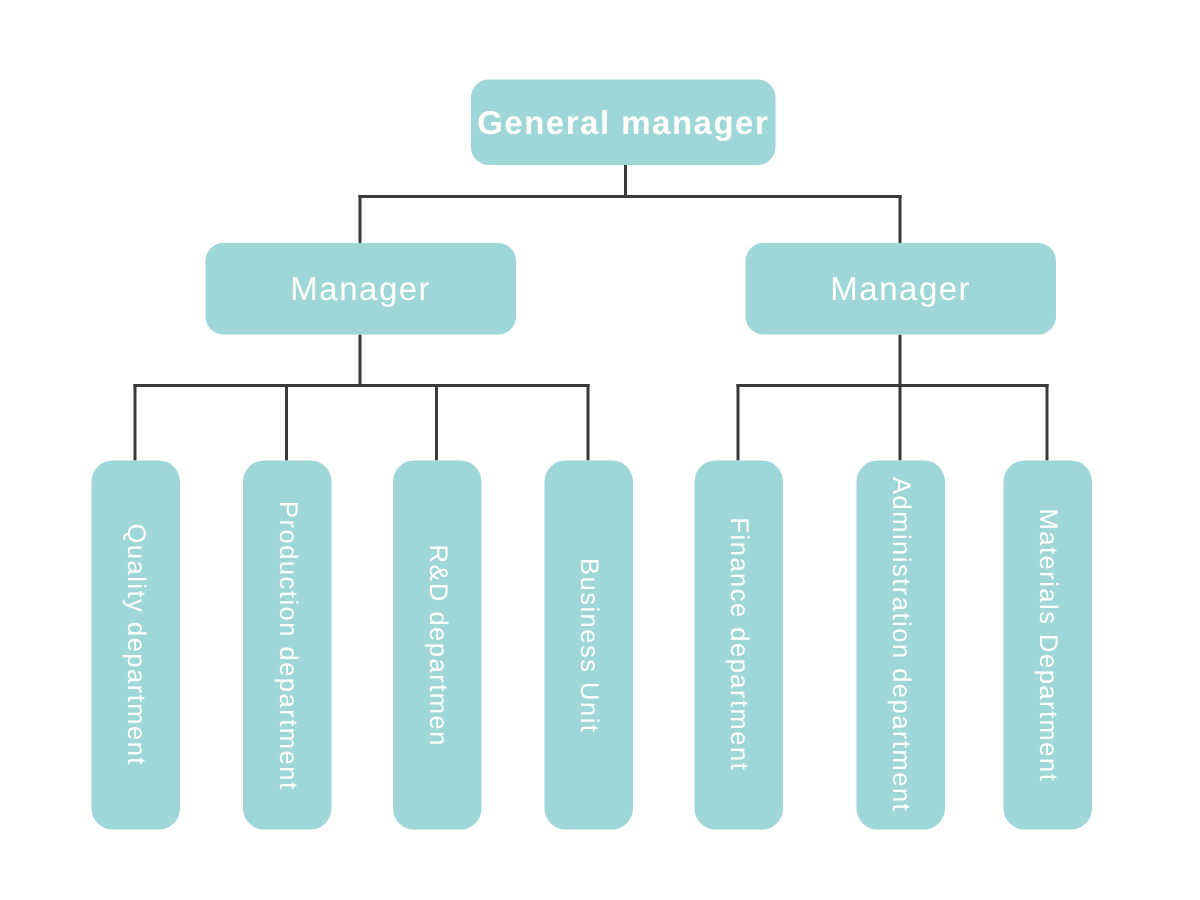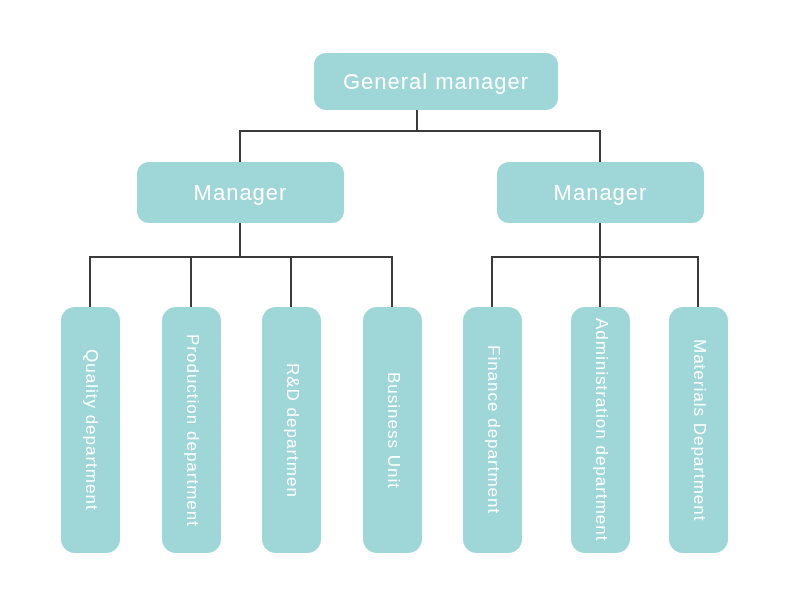--- a/index.html
+++ b/index.html
@@ -61,21 +61,21 @@
   <div class="line" style="left:190px; top:256px; width:2px; height:51px;"></div>
   <div class="line" style="left:290px; top:256px; width:2px; height:51px;"></div>
   <div class="line" style="left:391px; top:256px; width:2px; height:51px;"></div>
 
   <div class="line" style="left:599px; top:223px; width:2px; height:34px;"></div>
   <div class="line" style="left:491px; top:256px; width:208px; height:2px;"></div>
   <div class="line" style="left:491px; top:256px; width:2px; height:51px;"></div>
   <div class="line" style="left:599px; top:256px; width:2px; height:51px;"></div>
   <div class="line" style="left:697px; top:256px; width:2px; height:51px;"></div>
 
-  <div class="node node-h" style="left:314px; top:53px; width:244px; height:57px;">
+  <div class="node node-h" style="left:314px; top:53px; width:203px; height:57px;font-weight:bold;">
     <span>General manager</span>
   </div>
 
   <div class="node node-h" style="left:137px; top:162px; width:207px; height:61px;">
     <span>Manager</span>
   </div>
   <div class="node node-h" style="left:497px; top:162px; width:207px; height:61px;">
     <span>Manager</span>
   </div>
 

